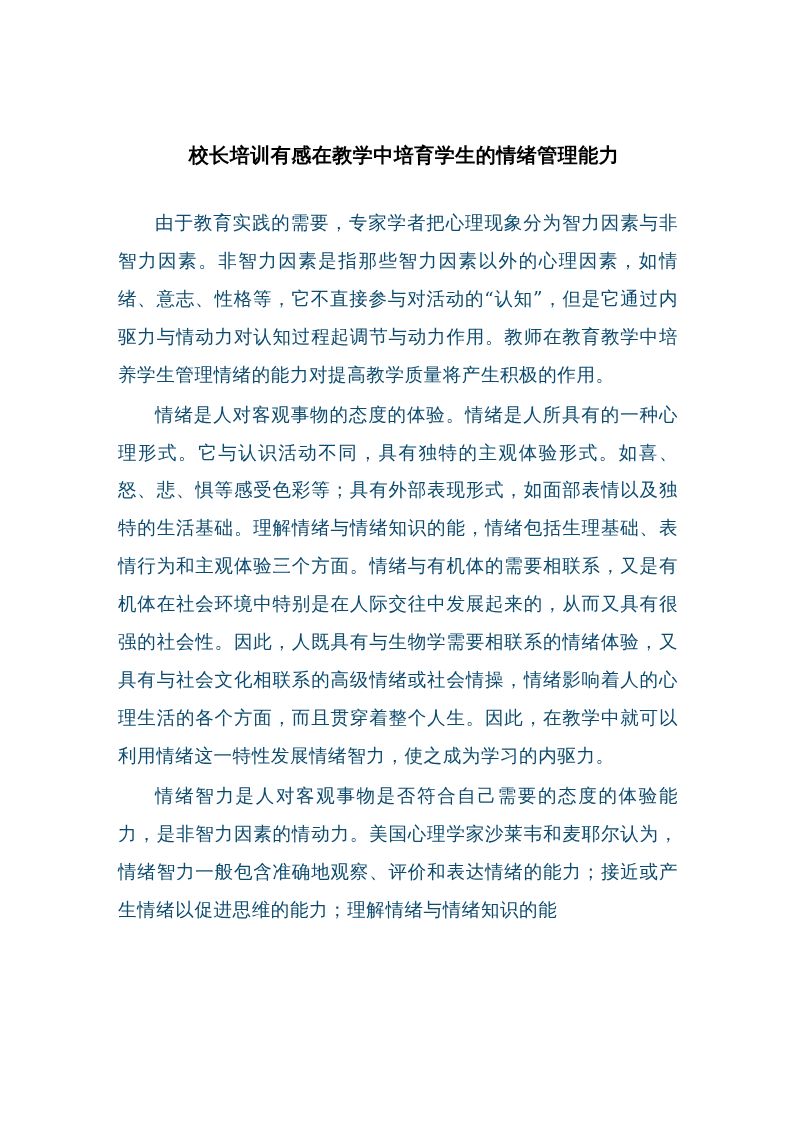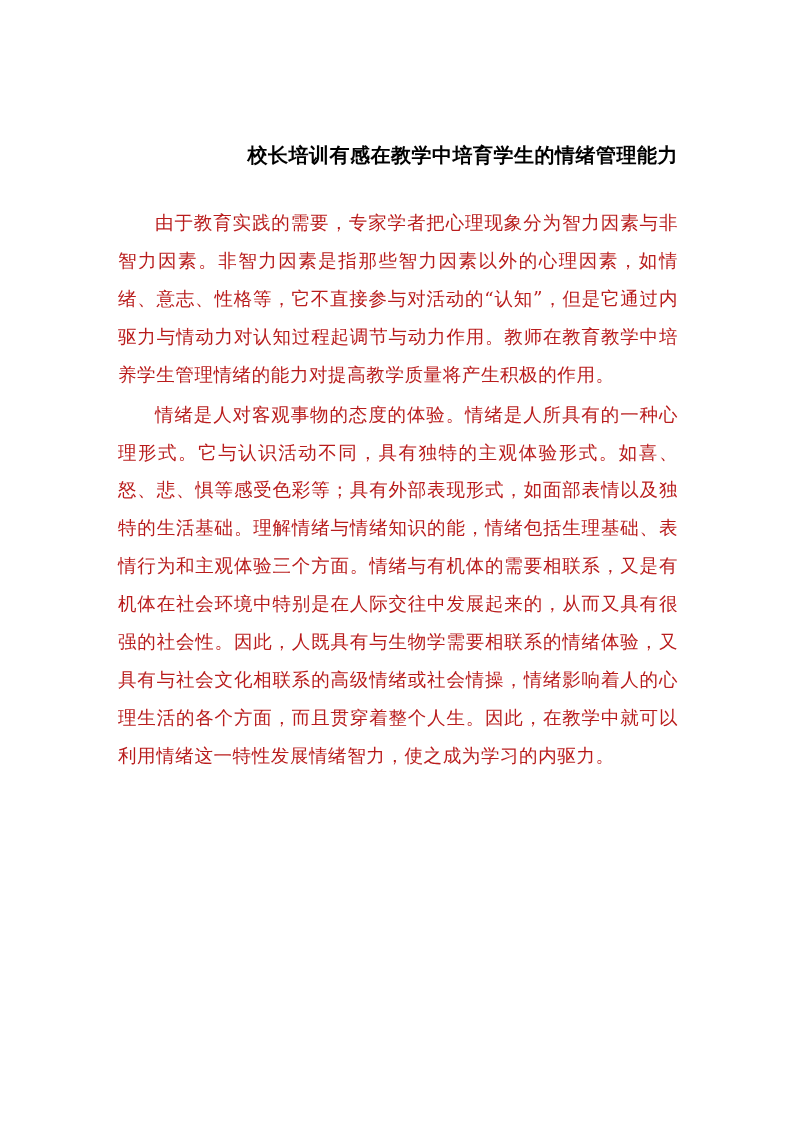--- a/index.html
+++ b/index.html
@@ -23,35 +23,36 @@
     width: 560px;
   }
   .doc-title {
     font-family: "DejaVu Sans", "Liberation Sans", sans-serif;
     font-size: 20px;
     font-weight: bold;
     color: #000000;
     line-height: 1.5;
     letter-spacing: 0.5px;
     margin: 0 0 34px 12px;
-    text-align: right;
+    text-align: center;
   }
   .para {
     font-size: 18.5px;
-    color: #b91c1c;
+    color: #0c4a6e;
     line-height: 2.05;
     letter-spacing: 0.6px;
     text-indent: 2em;
     margin: 0 0 2px 0;
     text-align: justify;
     text-justify: inter-ideograph;
   }
 </style>
 </head>
 <body>
 
 <div class="page">
   <div class="content">
     <h1 class="doc-title">校长培训有感在教学中培育学生的情绪管理能力</h1>
     <p class="para">由于教育实践的需要，专家学者把心理现象分为智力因素与非智力因素。非智力因素是指那些智力因素以外的心理因素，如情绪、意志、性格等，它不直接参与对活动的“认知”，但是它通过内驱力与情动力对认知过程起调节与动力作用。教师在教育教学中培养学生管理情绪的能力对提高教学质量将产生积极的作用。</p>
     <p class="para">情绪是人对客观事物的态度的体验。情绪是人所具有的一种心理形式。它与认识活动不同，具有独特的主观体验形式。如喜、怒、悲、惧等感受色彩等；具有外部表现形式，如面部表情以及独特的生活基础。理解情绪与情绪知识的能，情绪包括生理基础、表情行为和主观体验三个方面。情绪与有机体的需要相联系，又是有机体在社会环境中特别是在人际交往中发展起来的，从而又具有很强的社会性。因此，人既具有与生物学需要相联系的情绪体验，又具有与社会文化相联系的高级情绪或社会情操，情绪影响着人的心理生活的各个方面，而且贯穿着整个人生。因此，在教学中就可以利用情绪这一特性发展情绪智力，使之成为学习的内驱力。</p>
+    <p class="para">情绪智力是人对客观事物是否符合自己需要的态度的体验能力，是非智力因素的情动力。美国心理学家沙莱韦和麦耶尔认为，情绪智力一般包含准确地观察、评价和表达情绪的能力；接近或产生情绪以促进思维的能力；理解情绪与情绪知识的能</p>
   </div>
 </div>
 
 </body></html>

